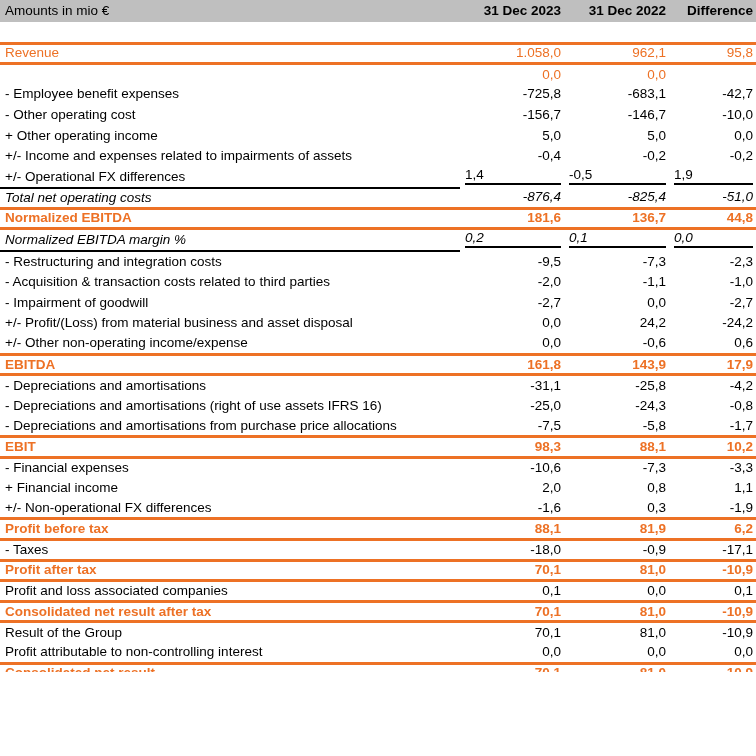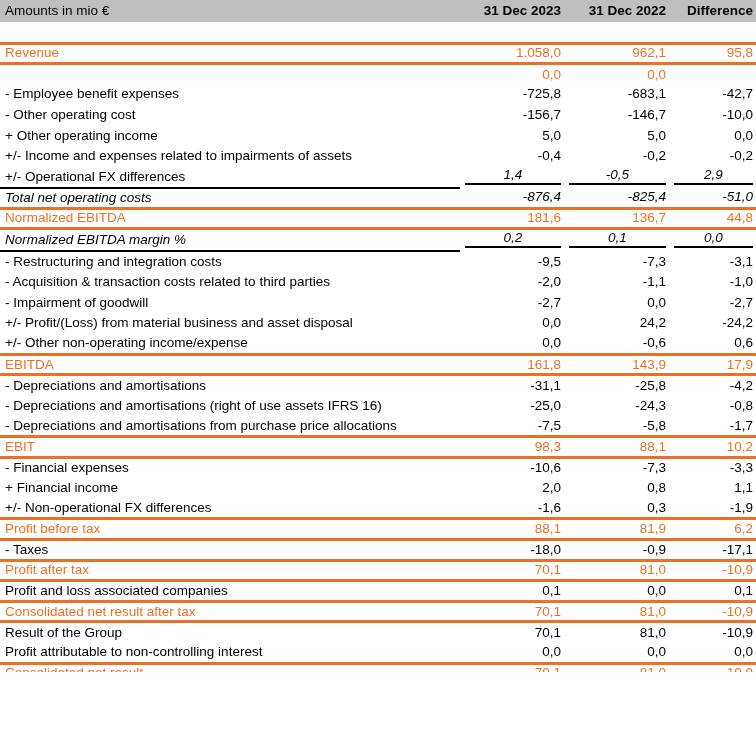--- a/index.html
+++ b/index.html
@@ -40,34 +40,33 @@
     text-align:left;
   }
   tr.spacer td{height:21px;background:#fff;}
   .c-num{text-align:right;}
   
   tr.accent-row{
     border-top:3px solid var(--accent);
     border-bottom:3px solid var(--accent);
     color:var(--accent);
   }
-  tr.bold{font-weight:normal;}
+  tr.bold{font-weight:bold;}
   tr.italic{font-style:italic;padding-left:28px;}
   
   tr.accent-values td.c-num{color:var(--accent);}
   
   tr.sep td.c-label{border-bottom:2px solid var(--line);}
   tr.sep td.c-num{vertical-align:bottom;}
   .uline{
     width:100%;
-    text-align:center;
+    text-align:left;
     border-bottom:2px solid var(--line);
     padding-bottom:0px;
     margin-bottom:3px;
-    font-style:italic;
   }
 </style>
 </head>
 <body>
 
 <div class="page">
   <table>
     <colgroup>
       <col class="c1">
         <col class="c2">
@@ -126,21 +125,21 @@
         </tr>
         <tr class="sep">
           <td class="c-label">+/- Operational FX differences</td>
           <td class="c-num">
             <div class="uline"><span>1,4</span></div>
           </td>
           <td class="c-num">
             <div class="uline"><span>-0,5</span></div>
           </td>
           <td class="c-num">
-            <div class="uline"><span>2,9</span></div>
+            <div class="uline"><span>1,9</span></div>
           </td>
         </tr>
         <tr class="italic">
           <td class="c-label">Total net operating costs</td>
           <td class="c-num">-876,4</td>
           <td class="c-num">-825,4</td>
           <td class="c-num">-51,0</td>
         </tr>
         <tr class="accent-row bold">
           <td class="c-label">Normalized EBITDA</td>
@@ -157,21 +156,21 @@
             <div class="uline"><span>0,1</span></div>
           </td>
           <td class="c-num">
             <div class="uline"><span>0,0</span></div>
           </td>
         </tr>
         <tr class="">
           <td class="c-label">- Restructuring and integration costs</td>
           <td class="c-num">-9,5</td>
           <td class="c-num">-7,3</td>
-          <td class="c-num">-3,1</td>
+          <td class="c-num">-2,3</td>
         </tr>
         <tr class="">
           <td class="c-label">- Acquisition &amp; transaction costs related to third parties</td>
           <td class="c-num">-2,0</td>
           <td class="c-num">-1,1</td>
           <td class="c-num">-1,0</td>
         </tr>
         <tr class="">
           <td class="c-label">- Impairment of goodwill</td>
           <td class="c-num">-2,7</td>

